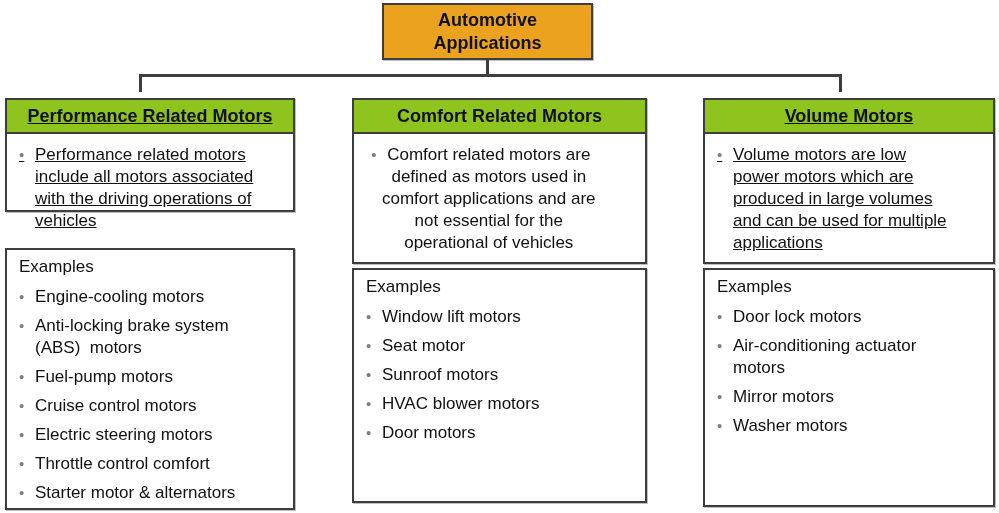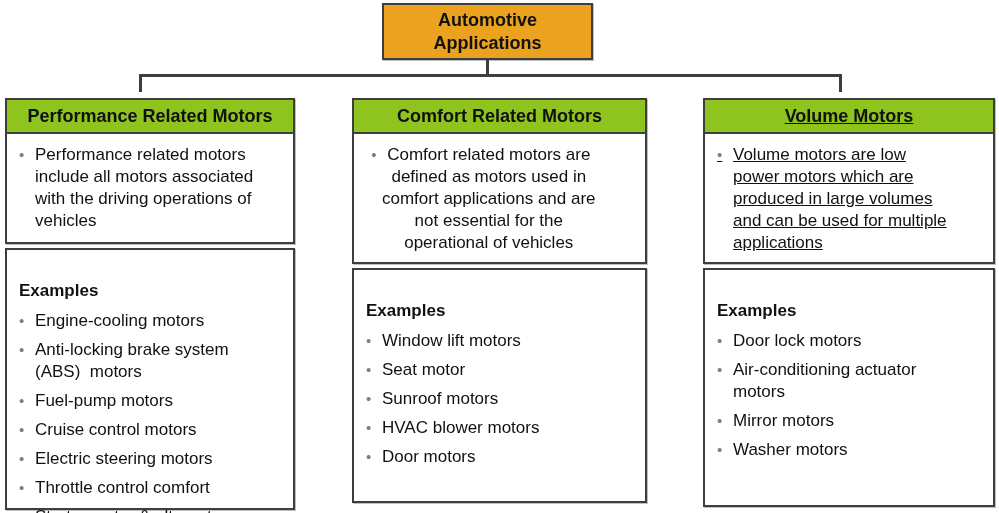--- a/index.html
+++ b/index.html
@@ -28,41 +28,41 @@
   .stem{left:486px;top:60px;width:3px;height:15px;}
   .hline{left:139px;top:74px;width:703px;height:3px;}
   .ltick{left:139px;top:74px;width:3px;height:18px;}
   .rtick{left:839px;top:74px;width:3px;height:18px;}
 
   
   .box{
     position:absolute;background:#ffffff;border:2px solid var(--border);
     box-shadow:1px 1px 0 rgba(0,0,0,.25);
   }
-  .col1-a{left:5px;  top:98px;width:290px;height:146px;}
+  .col1-a{left:5px;  top:98px;width:290px;height:114px;text-decoration:underline;}
   .col1-b{left:5px;  top:248px;width:290px;height:262px;}
   .col2-a{left:352px;top:98px;width:295px;height:166px;text-align:center;}
   .col2-b{left:352px;top:268px;width:295px;height:235px;}
   .col3-a{left:703px;top:98px;width:292px;height:166px;text-decoration:underline;}
   .col3-b{left:703px;top:268px;width:292px;height:239px;}
 
   .col-header{
     height:34px;background:var(--header-bg);border-bottom:2px solid var(--border);
     display:flex;align-items:center;justify-content:center;
     font-weight:bold;font-size:18px;
   }
   .desc-wrap{padding:10px 8px 0 12px;}
   .bullet-row{display:flex;align-items:flex-start;}
   .bullet{
     flex:0 0 16px;color:var(--bullet);font-size:15px;line-height:22px;
   }
   .bullet-text{font-size:17px;line-height:22px;white-space:pre-line;}
 
   .examples-wrap{padding:6px 8px 0 12px;}
-  .examples-heading{font-weight:bold;font-size:17px;line-height:22px;margin-bottom:8px;margin-top:24px;}
+  .examples-heading{font-weight:normal;font-size:17px;line-height:22px;margin-bottom:8px;}
   ul.examples{list-style:none;}
   ul.examples li{margin-bottom:7px;}
 </style>
 </head>
 <body>
 
 <div class="canvas">
 
   <div class="root-box">Automotive
 Applications</div>

